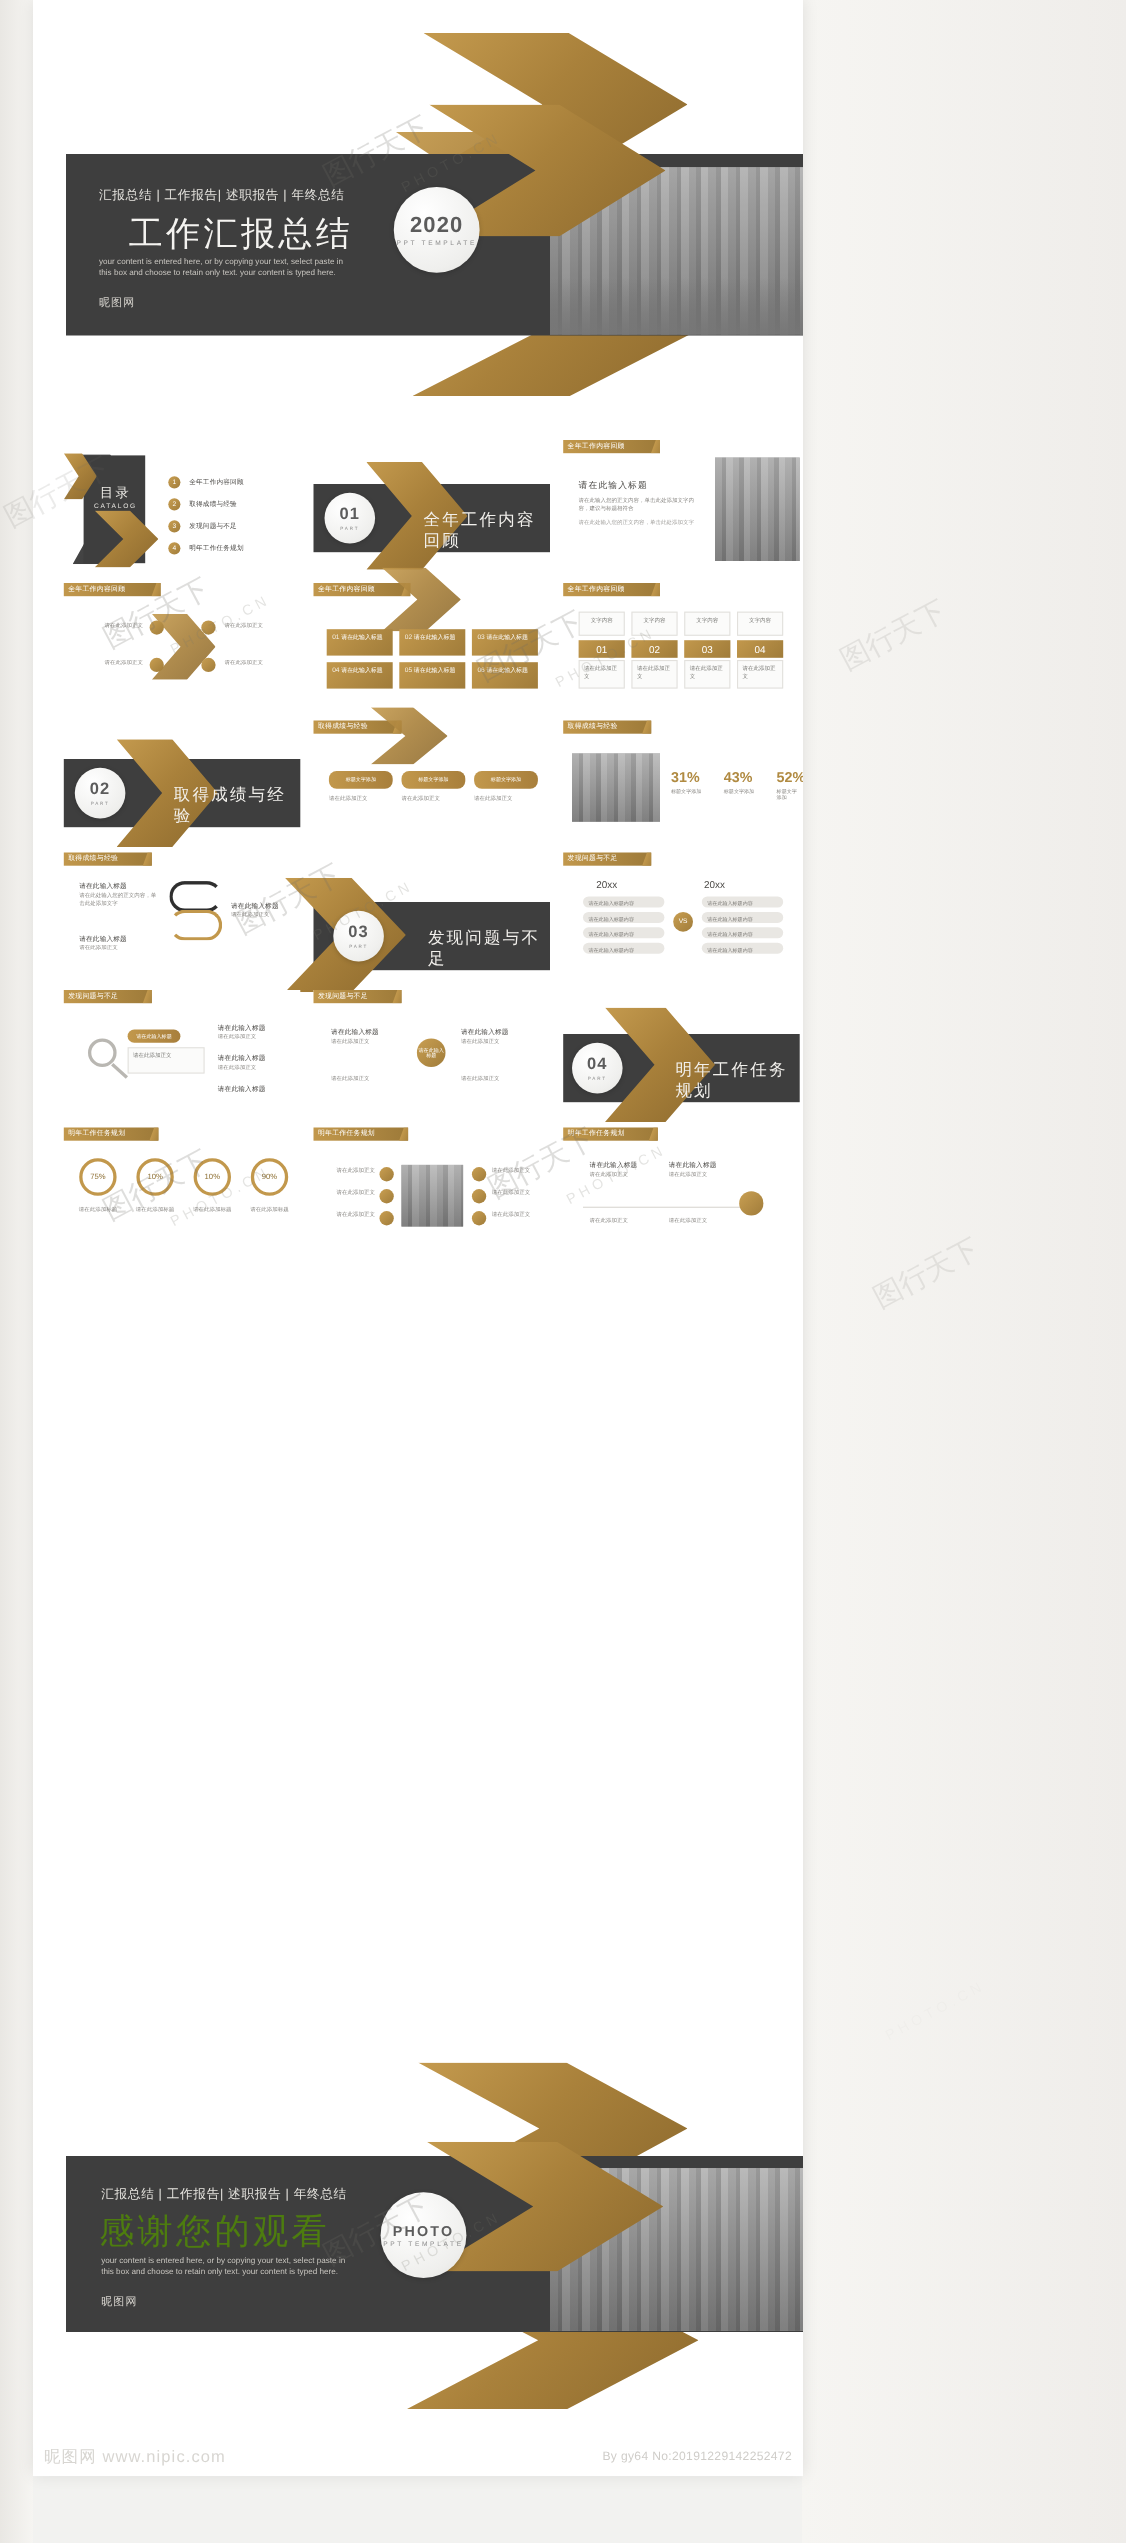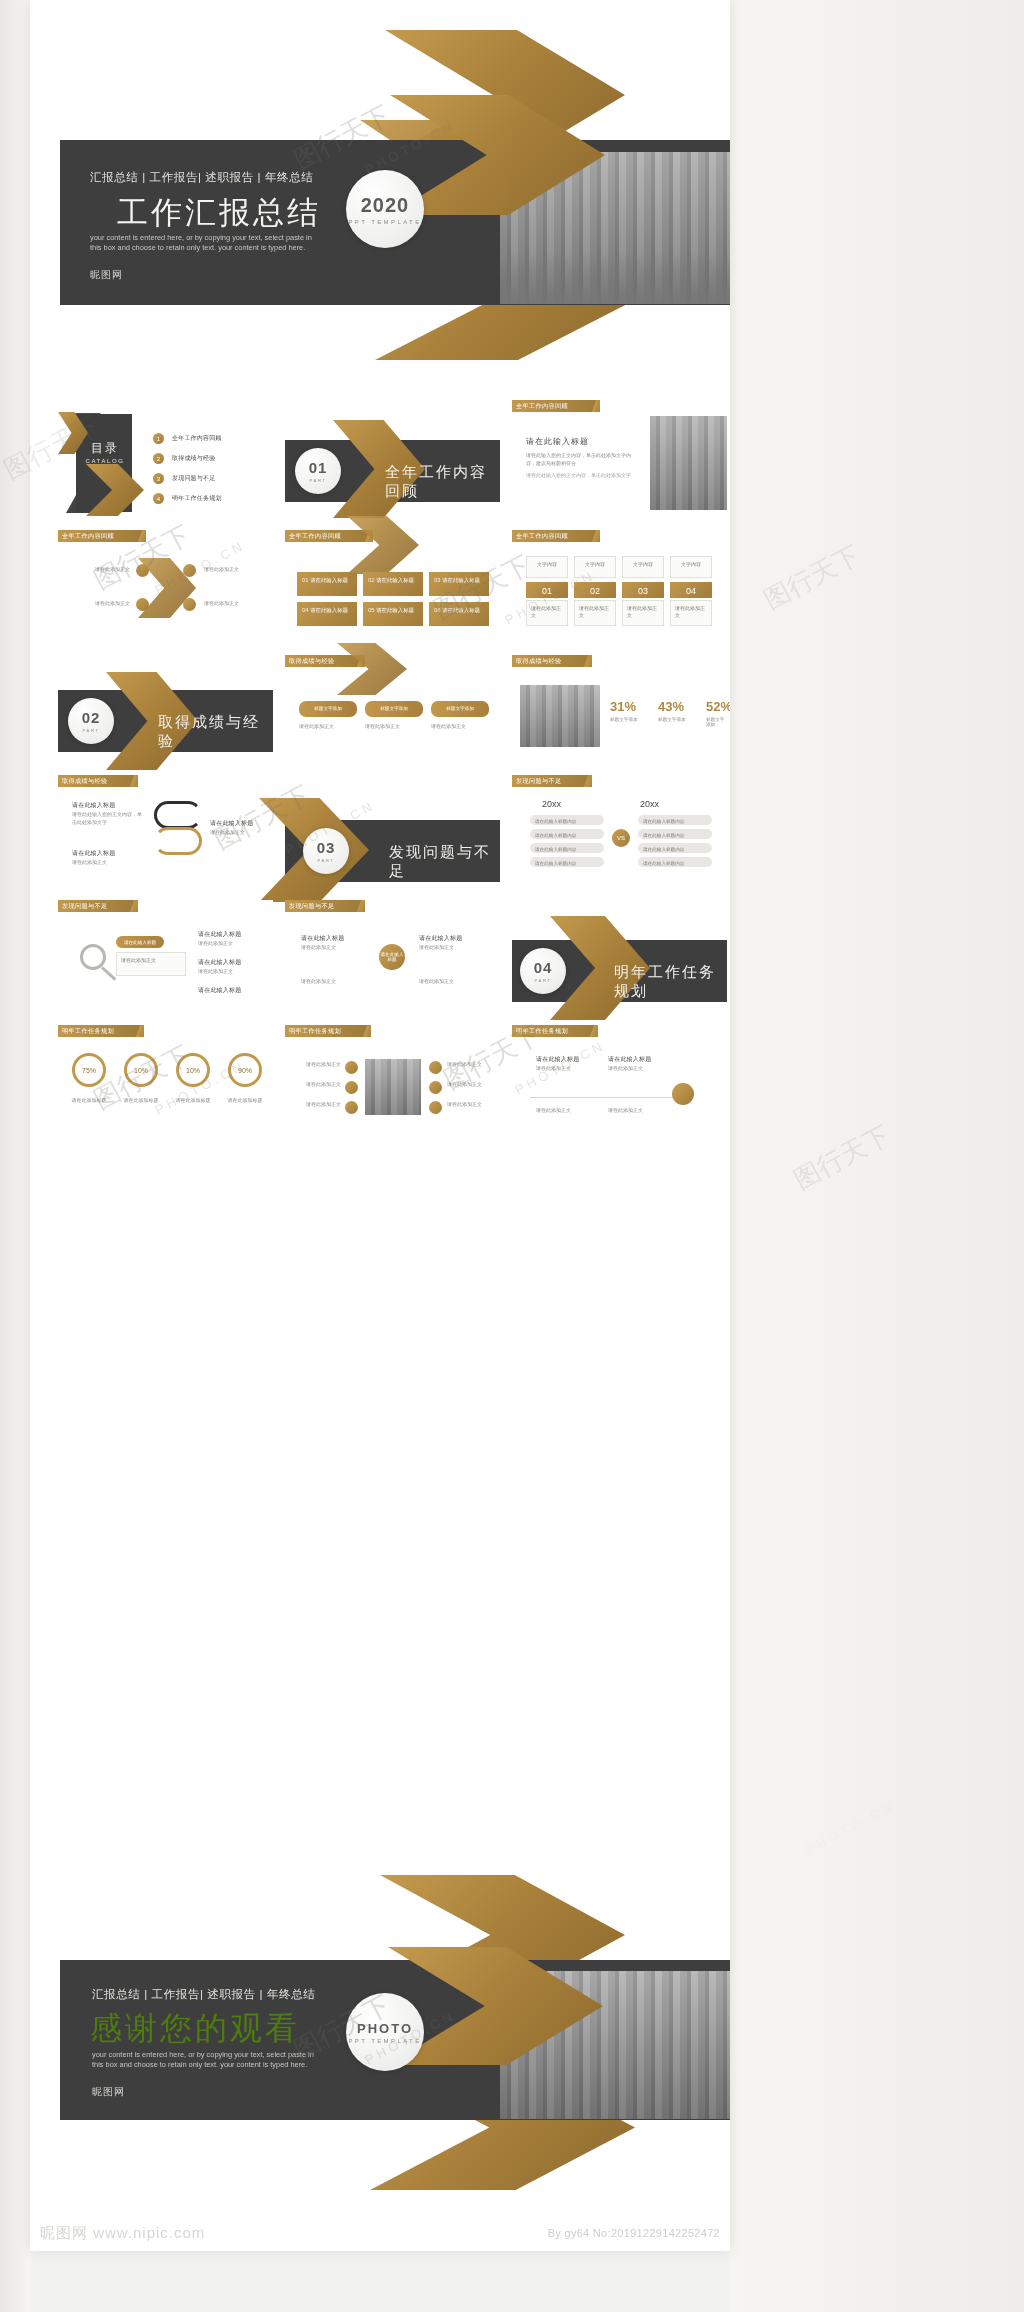--- a/index.html
+++ b/index.html
@@ -202,21 +202,21 @@
       <div class="band"></div>
       <div class="photo"></div>
 
       <div class="chev" style="left:360px;top:95px;width:215px;height:120px;"></div>
 
       <div class="kicker">汇报总结 | 工作报告| 述职报告 | 年终总结</div>
       <div class="title">工作汇报总结</div>
       <div class="sub">your content is entered here, or by copying your text, select paste in this box and choose to retain only text. your content is typed here.</div>
       <div class="brand">昵图网</div>
 
-      <div class="badge" style="left:316px;top:170px;width:78px;height:78px;text-align:center;">
+      <div class="badge" style="left:328px;top:170px;width:78px;height:78px;text-align:center;">
         <div class="big">2020</div>
         <div class="small">PPT TEMPLATE</div>
       </div>
     </div>
 
     <div class="slide" style="left:28px;top:408px;width:215px;height:110px;">
       <div class="chev dark" style="left:8px;top:5px;width:62px;height:100px;opacity:.95;"></div>
       <div style="position:absolute;left:18px;top:6px;width:56px;height:98px;background:#3e3e3e;"></div>
       <div class="chev" style="left:0px;top:4px;width:30px;height:42px;"></div>
       <div class="chev" style="left:28px;top:56px;width:58px;height:52px;"></div>

